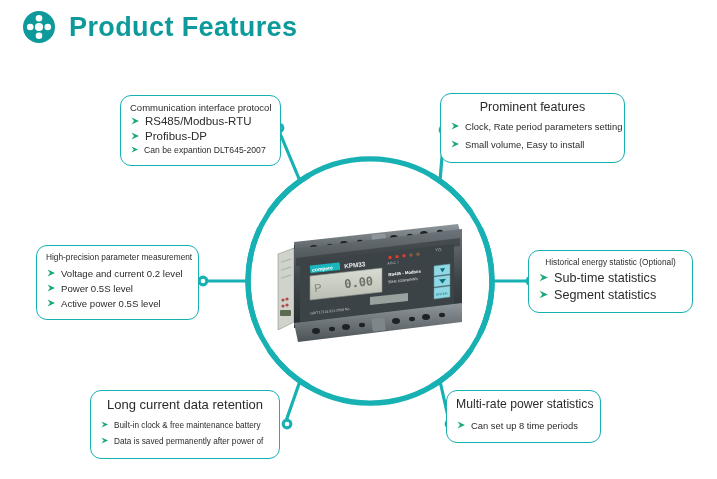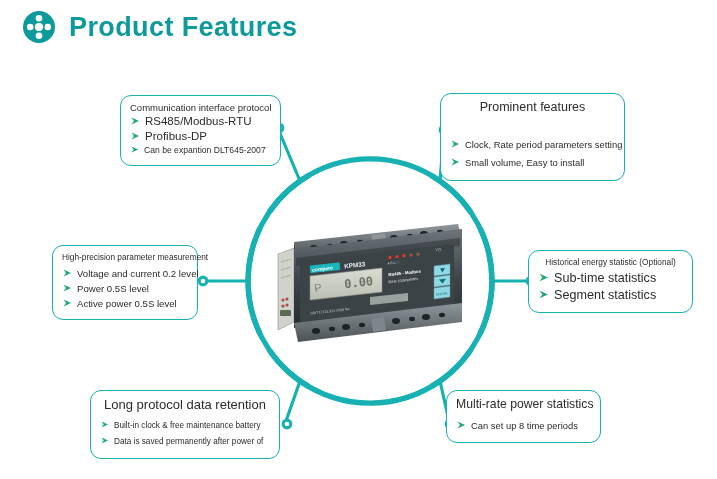--- a/index.html
+++ b/index.html
@@ -56,24 +56,24 @@
   .arrow-icon { flex: 0 0 auto; display: inline-block; }
   .arrow-icon svg { display: block; }
 
   
   #callout-comm { left: 120px; top: 95px; width: 161px; }
   #callout-comm .c-title { font-size: 9.5px; }
   #callout-comm li { font-size: 11.5px; line-height: 15px; }
   #callout-comm li.small { font-size: 8.6px; line-height: 13px; }
 
   #callout-prominent { left: 440px; top: 93px; width: 185px; }
-  #callout-prominent .c-title { font-size: 12.5px; margin-bottom: 22px; }
+  #callout-prominent .c-title { font-size: 12.5px; margin-bottom: 4px; }
   #callout-prominent li { font-size: 9.4px; line-height: 18px; }
 
-  #callout-precision { left: 52px; top: 245px; width: 146px; }
+  #callout-precision { left: 36px; top: 245px; width: 163px; }
   #callout-precision .c-title { font-size: 8.3px; margin-bottom: 4px; }
   #callout-precision li { font-size: 9.6px; line-height: 15px; }
 
   #callout-historical { left: 528px; top: 250px; width: 165px; }
   #callout-historical .c-title { font-size: 8.3px; margin-bottom: 3px; }
   #callout-historical li { font-size: 12.6px; line-height: 17px; }
 
   #callout-retention { left: 90px; top: 390px; width: 190px; }
   #callout-retention .c-title { font-size: 13px; margin-bottom: 6px; }
   #callout-retention li { font-size: 8.2px; line-height: 16px; }
@@ -382,21 +382,21 @@
         <svg width="10" height="9" viewBox="0 0 9 8">
             <path d="M0.5 0.6 L8 4 L0.5 7.4 L3 4 Z" fill="#1aa87a"></path>
           </svg>
       </span>
       <span>Segment statistics</span>
     </li>
   </ul>
 </div>
 
 <div class="callout" id="callout-retention">
-  <div class="c-title">Long protocol data retention</div>
+  <div class="c-title">Long current data retention</div>
   <ul>
     <li>
       <span class="arrow-icon">
         <svg width="8" height="7" viewBox="0 0 9 8">
             <path d="M0.5 0.6 L8 4 L0.5 7.4 L3 4 Z" fill="#1aa87a"></path>
           </svg>
       </span>
       <span>Built-in clock &amp; free maintenance battery</span>
     </li>
     <li>

